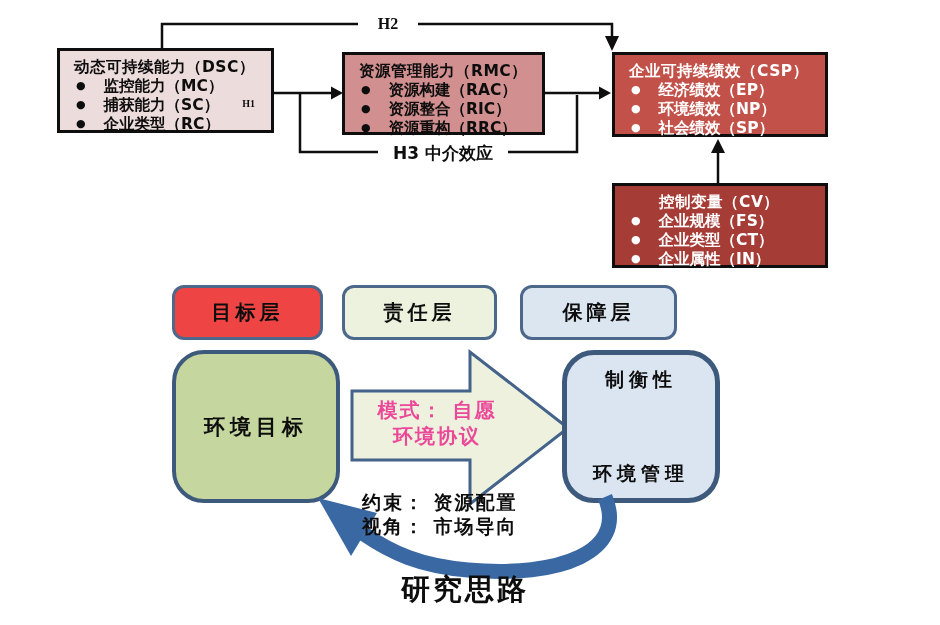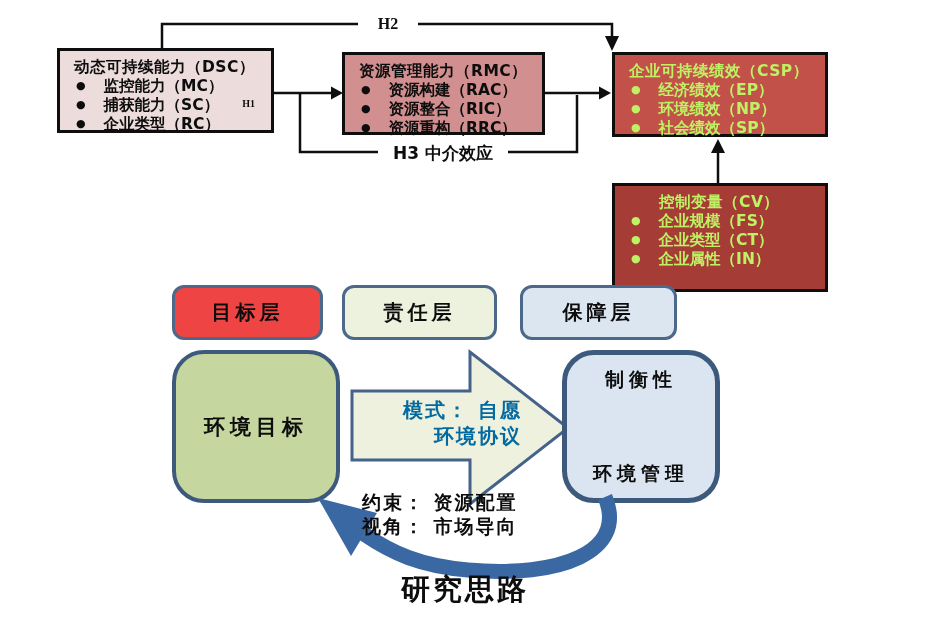--- a/index.html
+++ b/index.html
@@ -9,46 +9,46 @@
   }
   
   #connectors{position:absolute;left:0;top:0;z-index:1;}
   .box,.lblbox,.bigbox,.overlabel,.redtext,.notes,.figtitle{position:absolute;box-sizing:border-box;}
   .box{z-index:2;border:3px solid #0e0e0e;font-weight:bold;}
   #swoosh{position:absolute;left:0;top:0;z-index:3;}
   
   .box .hd{font-size:15.5px;line-height:20px;padding:6px 0 0 14px;letter-spacing:0.5px;white-space:nowrap;}
   .box .row{display:flex;align-items:center;font-size:15.5px;line-height:19px;padding-left:16px;white-space:nowrap;}
   .box .row::before{content:"●";font-size:11px;margin-right:18px;position:relative;top:-1px;}
-  .box.dark{color:#bef264;}
+  .box.dark{color:#ffffff;}
   #dsc{left:57px;top:48px;width:217px;height:85px;background:#EDDCDC;}
   #rmc{left:342px;top:52px;width:203px;height:83px;background:#D18F8F;}
   #csp{left:612px;top:52px;width:216px;height:85px;background:#C25149;}
-  #cv {left:612px;top:183px;width:216px;height:109px;background:#A53C36;}
+  #cv {left:612px;top:183px;width:216px;height:85px;background:#A53C36;}
   #cv .hd{padding-left:44px;}
   .hlabel{font-family:"Liberation Serif","DejaVu Serif",serif;font-weight:bold;}
   #h1-label{position:absolute;right:16px;top:47px;font-size:10px;}
   .overlabel{z-index:3;background:#ffffff;text-align:center;font-weight:bold;}
   #h2-label{left:358px;top:13px;width:60px;height:22px;font-size:16px;line-height:22px;}
   #h3-label{left:378px;top:140px;width:130px;height:26px;font-size:17px;line-height:26px;white-space:nowrap;}
   
   .lblbox{z-index:2;top:285px;height:55px;border:3px solid #4c688a;border-radius:12px;
     display:flex;align-items:center;justify-content:center;
     font-size:20px;font-weight:bold;letter-spacing:4px;}
   #layer-goal{left:172px;width:151px;background:#ef4444;}
   #layer-duty{left:342px;width:155px;background:#EDF2DF;}
   #layer-guard{left:520px;width:157px;background:#DCE6F1;}
   .bigbox{z-index:2;top:350px;height:153px;border-radius:32px;display:flex;flex-direction:column;
     align-items:center;justify-content:center;font-weight:bold;gap:46px;}
   #goalbox{left:172px;width:168px;background:#C5D69E;border:4px solid #3d5a7c;
     font-size:21px;letter-spacing:5px;}
   #balancebox{left:562px;width:158px;background:#DBE5F1;border:5px solid #3d5a7c;
     font-size:19px;letter-spacing:5px;}
   #balancebox .l1{margin-bottom:22px;}
-  .redtext{z-index:4;left:352px;top:397px;width:170px;text-align:right;color:#0369a1;
+  .redtext{z-index:4;left:352px;top:397px;width:170px;text-align:center;color:#ec4899;
     font-size:20px;font-weight:bold;line-height:26px;letter-spacing:2px;white-space:nowrap;}
   .notes{z-index:4;left:362px;top:490px;font-size:19px;font-weight:bold;line-height:24px;
     letter-spacing:2px;white-space:nowrap;}
   .figtitle{z-index:4;left:340px;top:570px;width:250px;text-align:center;
     font-size:29px;font-weight:bold;letter-spacing:3px;font-family:Liberation Mono, monospace;}
 </style>
 </head>
 <body>
 
 <div id="stage">

